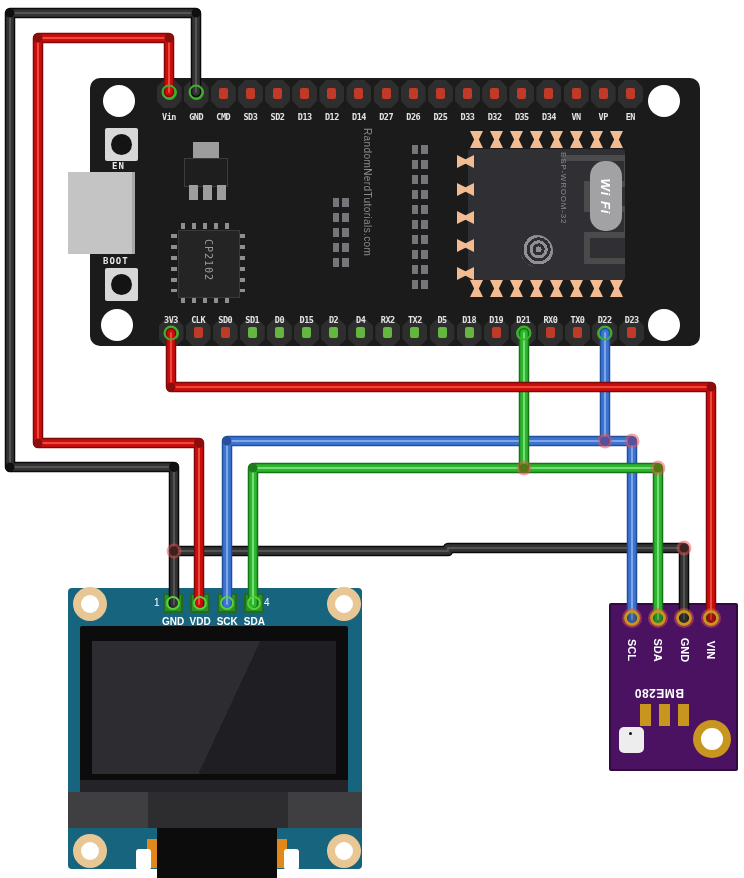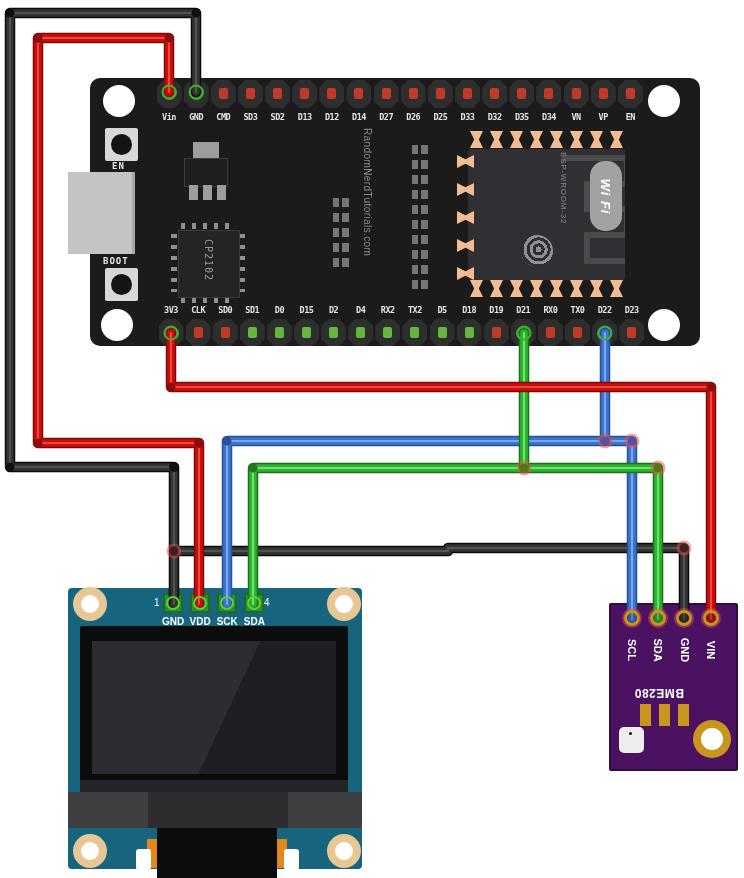--- a/index.html
+++ b/index.html
@@ -48,21 +48,21 @@
   .pin{position:absolute;width:0;}
   .pin-block{position:absolute;left:-12.5px;width:25px;background:#2e2e2e;
              clip-path:polygon(28% 0,72% 0,100% 26%,100% 74%,72% 100%,28% 100%,0 74%,0 26%);}
   .top-row .pin{left:calc(169px + var(--i)*27.14px);top:0;}
   .top-row .pin-block{top:80px;height:28px;}
   .top-row .pin-label{top:112px;}
   .top-row .pin-padsq{top:88px;}
   .top-row .pin-padwire{top:84.5px;}
   .bot-row .pin{left:calc(171px + var(--i)*27.1px);top:0;}
   .bot-row .pin-block{top:319px;height:27px;}
-  .bot-row .pin-label{top:305px;}
+  .bot-row .pin-label{top:315px;}
   .bot-row .pin-padsq{top:327px;}
   .bot-row .pin-padwire{top:325.5px;}
   .pin-label{position:absolute;transform:translateX(-50%);color:#e3e3e3;
              font-family:"DejaVu Sans Mono",monospace;font-size:8.5px;font-weight:bold;letter-spacing:-0.5px;white-space:nowrap;}
   .pin-padsq{position:absolute;left:-4.5px;width:9px;height:11px;border-radius:2px;display:none;}
   .pin-padwire{position:absolute;left:-7.5px;width:15px;height:15px;border-radius:50%;border:2px solid #36a52c;
                box-sizing:border-box;display:none;}
   .pad-red .pin-padsq{display:block;background:#c13a28;}
   .pad-green .pin-padsq{display:block;background:#64b63e;}
   .pad-wire-red .pin-padwire{display:block;background:#a8611c;}

